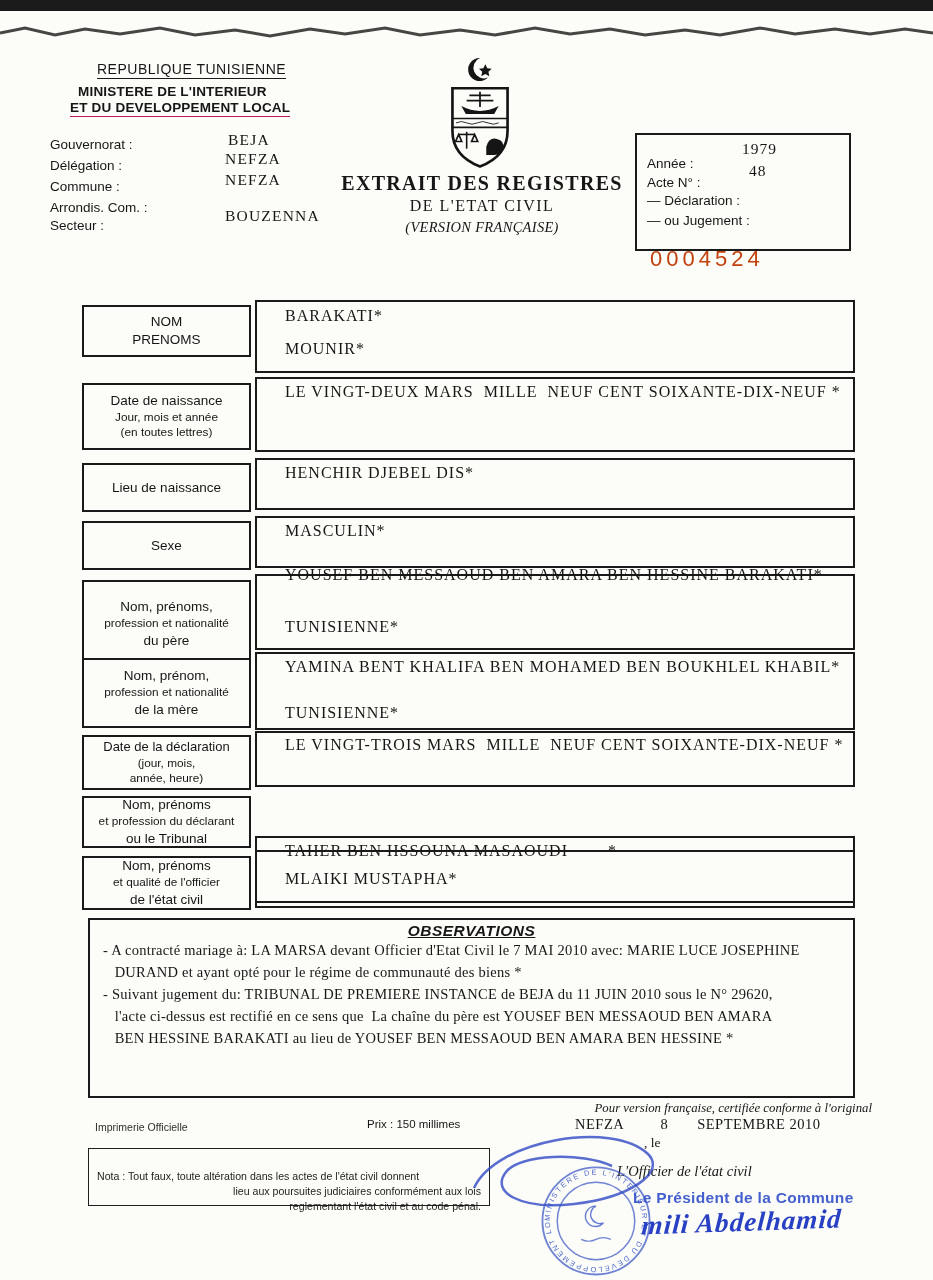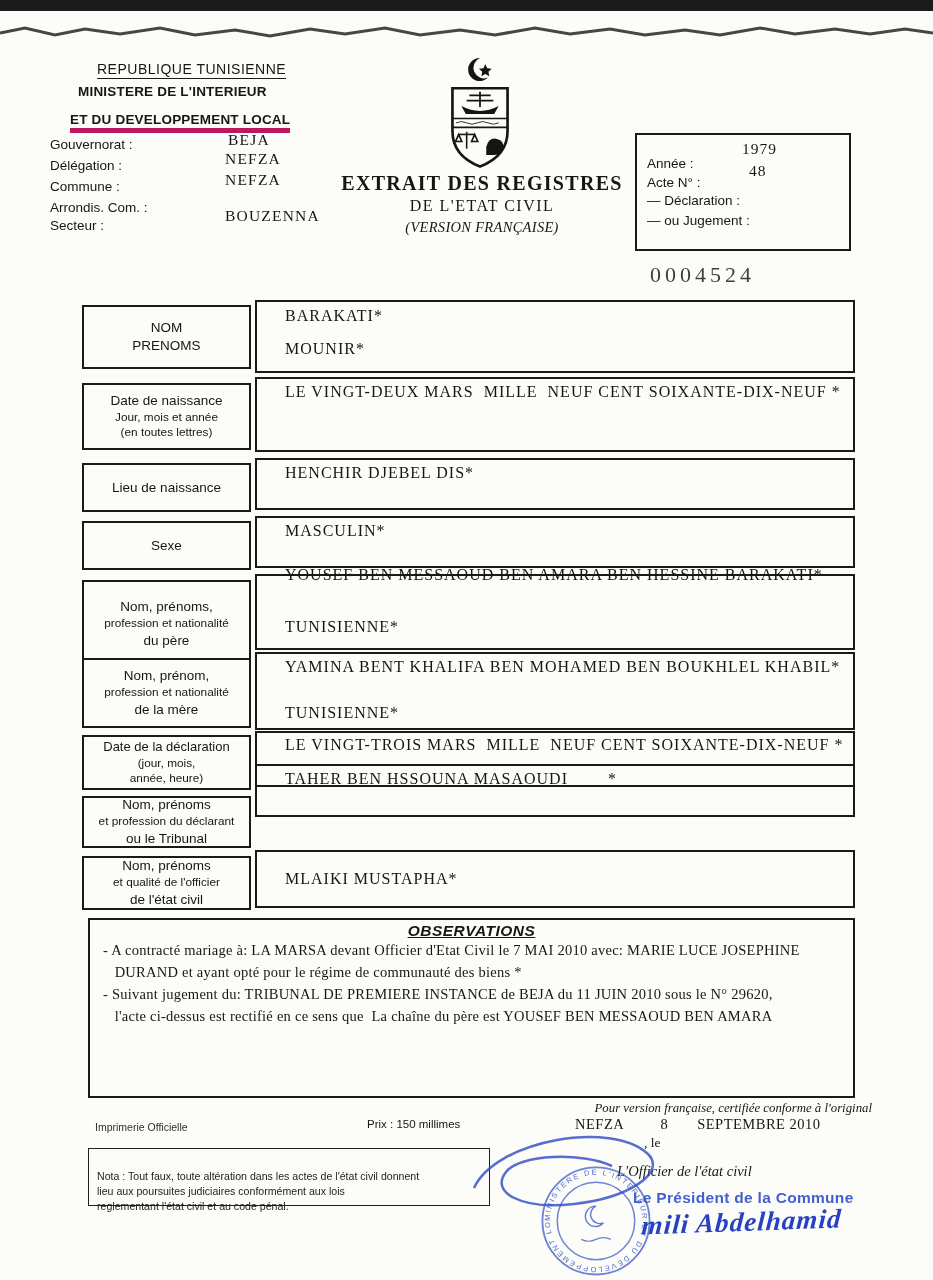--- a/index.html
+++ b/index.html
@@ -5,56 +5,56 @@
   * { margin:0; padding:0; box-sizing:border-box; }
   html,body { width:933px; height:1280px; }
   body { background:#d9d9d6; font-family:"Liberation Sans",sans-serif; }
   .page { position:relative; width:933px; height:1280px; background:#fcfcf8; overflow:hidden; color:#161616; }
   .abs { position:absolute; }
 
   .scan-top { left:0; top:0; width:933px; height:11px; background:#1b1b1b; }
 
   .hdr-rep { left:97px; top:61px; font-size:14px; letter-spacing:.5px; border-bottom:1px solid #1a1a1a; padding-bottom:1px; }
   .hdr-min1 { left:78px; top:84px; font-size:13.5px; font-weight:bold; letter-spacing:.2px; }
-  .hdr-min2 { left:70px; top:100px; font-size:13.5px; font-weight:bold; letter-spacing:.2px; border-bottom:5px solid #be185d; padding-bottom:1px;margin-top:12px; }
+  .hdr-min2 { left:70px; top:100px; font-size:13.5px; font-weight:bold; letter-spacing:.2px; border-bottom:1px solid #be185d; padding-bottom:1px; }
 
   .adm-label { left:50px; font-size:13.5px; }
   .adm-value { font-family:"Liberation Serif",serif; font-size:15.5px; letter-spacing:1.2px; }
 
   .title-wrap { left:317px; top:172px; width:330px; text-align:center; font-family:"Liberation Serif",serif; }
   .t1 { font-size:20px; font-weight:bold; letter-spacing:1.3px; }
   .t2 { font-size:16px; letter-spacing:1.5px; margin-top:2px; }
   .t3 { font-size:31px; font-weight:bold; letter-spacing:1px; margin-top:14px; }
   .t4 { font-size:14.5px; font-style:italic; margin-top:4px; letter-spacing:.3px; }
 
   .acte-box { left:635px; top:133px; width:216px; height:118px; border:2px solid #1a1a1a; }
   .acte-box .lab { position:absolute; font-size:13.5px; }
   .acte-box .val { position:absolute; font-family:"Liberation Serif",serif; font-size:15.5px; letter-spacing:1px; }
 
-  .serial { left:650px; top:262px; font-family:Liberation Serif, serif; font-size:22px; letter-spacing:4px; color:#404040; }
+  .serial { left:650px; top:246px; font-family:Liberation Sans, sans-serif; font-size:22px; letter-spacing:4px; color:#c2410c; }
 
   .lblbox { left:82px; width:169px; border:2px solid #1a1a1a; display:flex; flex-direction:column; justify-content:center; align-items:center; text-align:center; line-height:1.32; background:#fcfcf8; }
   .lbl-main { font-size:13.5px; }
   .lbl-sub  { font-size:11.8px; }
   .valbox { left:255px; width:600px; border:2px solid #1a1a1a; font-family:"Liberation Serif",serif; font-size:16px; letter-spacing:1px; }
   .vline { position:absolute; left:28px; white-space:pre-wrap; }
 
   .obs-box { left:88px; top:918px; width:767px; height:180px; border:2px solid #1a1a1a; }
   .obs-title { position:absolute; left:0; top:2px; width:100%; text-align:center; font-family:Liberation Sans, sans-serif; font-weight:bold; font-style:italic; font-size:15.5px; text-decoration:underline; letter-spacing:.5px; }
   .obs-line { position:absolute; left:13px; font-family:"Liberation Serif",serif; font-size:14.5px; letter-spacing:.25px; white-space:pre-wrap; }
 
   .printer { left:95px; top:1121px; font-size:10.5px; color:#2e2e2e; }
   .price { left:367px; top:1118px; font-size:11.5px; }
   .certif { left:540px; top:1101px; width:332px; text-align:right; font-family:"Liberation Serif",serif; font-style:italic; font-size:12.8px; }
   .placedate { left:575px; top:1116px; font-family:"Liberation Serif",serif; font-size:14.5px; letter-spacing:.5px; white-space:pre-wrap; }
   .le-line { left:628px; top:1135px; font-family:"Liberation Serif",serif; font-size:13.5px;margin-left:16px; }
   .officer { left:617px; top:1163px; font-family:"Liberation Serif",serif; font-style:italic; font-size:14.5px; }
 
   .nota-box { left:88px; top:1148px; width:402px; height:58px; border:1.5px solid #1f1f1f; padding:20px 8px; font-size:10.6px; line-height:1.4; color:#1d1d1d; }
-  .nota-l2, .nota-l3 { text-align:left; }
+  .nota-l2, .nota-l3 { text-align:right; }
 
   .president { left:633px; top:1189px; font-size:15.5px; font-weight:bold; color:#3552cb; letter-spacing:.3px; opacity:.92; }
   .signature { left:642px; top:1207px; font-family:"Liberation Serif",serif; font-style:italic; font-weight:bold; font-size:27px; color:#2740c4; transform:skewX(-6deg) rotate(-2deg); letter-spacing:1px; }
 </style>
 </head>
 <body>
 
 <div class="page">
 
   <div class="abs scan-top"></div>
@@ -103,21 +103,21 @@
     <div class="val" style="left:105px;top:5px">1979</div>
     <div class="lab" style="left:10px;top:21px">Année :</div>
     <div class="val" style="left:112px;top:27px">48</div>
     <div class="lab" style="left:10px;top:40px">Acte N° :</div>
     <div class="lab" style="left:10px;top:58px">— Déclaration :</div>
     <div class="lab" style="left:10px;top:78px">— ou Jugement :</div>
   </div>
 
   <div class="abs serial">0004524</div>
 
-  <div class="abs lblbox" style="top:305px;height:64px">
+  <div class="abs lblbox" style="top:305px;height:52px">
     <div class="lbl-main">NOM</div>
     <div class="lbl-main">PRENOMS</div>
   </div>
   <div class="abs valbox" style="top:300px;height:73px">
     <div class="vline" style="top:5px">BARAKATI*</div>
     <div class="vline" style="top:38px">MOUNIR*</div>
   </div>
 
   <div class="abs lblbox" style="top:383px;height:67px">
     <div class="lbl-main">Date de naissance</div>
@@ -169,39 +169,40 @@
   </div>
   <div class="abs valbox" style="top:731px;height:56px">
     <div class="vline" style="top:3px">LE VINGT-TROIS MARS  MILLE  NEUF CENT SOIXANTE-DIX-NEUF *</div>
   </div>
 
   <div class="abs lblbox" style="top:796px;height:52px">
     <div class="lbl-main">Nom, prénoms</div>
     <div class="lbl-sub">et profession du déclarant</div>
     <div class="lbl-main">ou le Tribunal</div>
   </div>
-  <div class="abs valbox" style="top:764px;height:53px">
+  <div class="abs valbox" style="top:836px;height:67px">
     <div class="vline" style="top:4px">TAHER BEN HSSOUNA MASAOUDI        *</div>
   </div>
 
   <div class="abs lblbox" style="top:856px;height:54px">
     <div class="lbl-main">Nom, prénoms</div>
     <div class="lbl-sub">et qualité de l'officier</div>
     <div class="lbl-main">de l'état civil</div>
   </div>
   <div class="abs valbox" style="top:850px;height:58px">
     <div class="vline" style="top:18px">MLAIKI MUSTAPHA*</div>
   </div>
 
   <div class="abs obs-box">
     <div class="obs-title">OBSERVATIONS</div>
     <div class="obs-line" style="top:22px">- A contracté mariage à: LA MARSA devant Officier d'Etat Civil le 7 MAI 2010 avec: MARIE LUCE JOSEPHINE</div>
     <div class="obs-line" style="top:44px">   DURAND et ayant opté pour le régime de communauté des biens *</div>
     <div class="obs-line" style="top:66px">- Suivant jugement du: TRIBUNAL DE PREMIERE INSTANCE de BEJA du 11 JUIN 2010 sous le N° 29620,</div>
     <div class="obs-line" style="top:88px">   l'acte ci-dessus est rectifié en ce sens que  La chaîne du père est YOUSEF BEN MESSAOUD BEN AMARA</div>
+    <div class="obs-line" style="top:110px">   BEN HESSINE BARAKATI au lieu de YOUSEF BEN MESSAOUD BEN AMARA BEN HESSINE *</div>
   </div>
 
   <div class="abs printer">Imprimerie Officielle</div>
   <div class="abs price">Prix : 150 millimes</div>
   <div class="abs certif">Pour version française, certifiée conforme à l'original</div>
   <div class="abs placedate">NEFZA         8       SEPTEMBRE 2010</div>
   <div class="abs le-line">, le</div>
   <div class="abs officer">L'Officier de l'état civil</div>
 
   <div class="abs nota-box">

